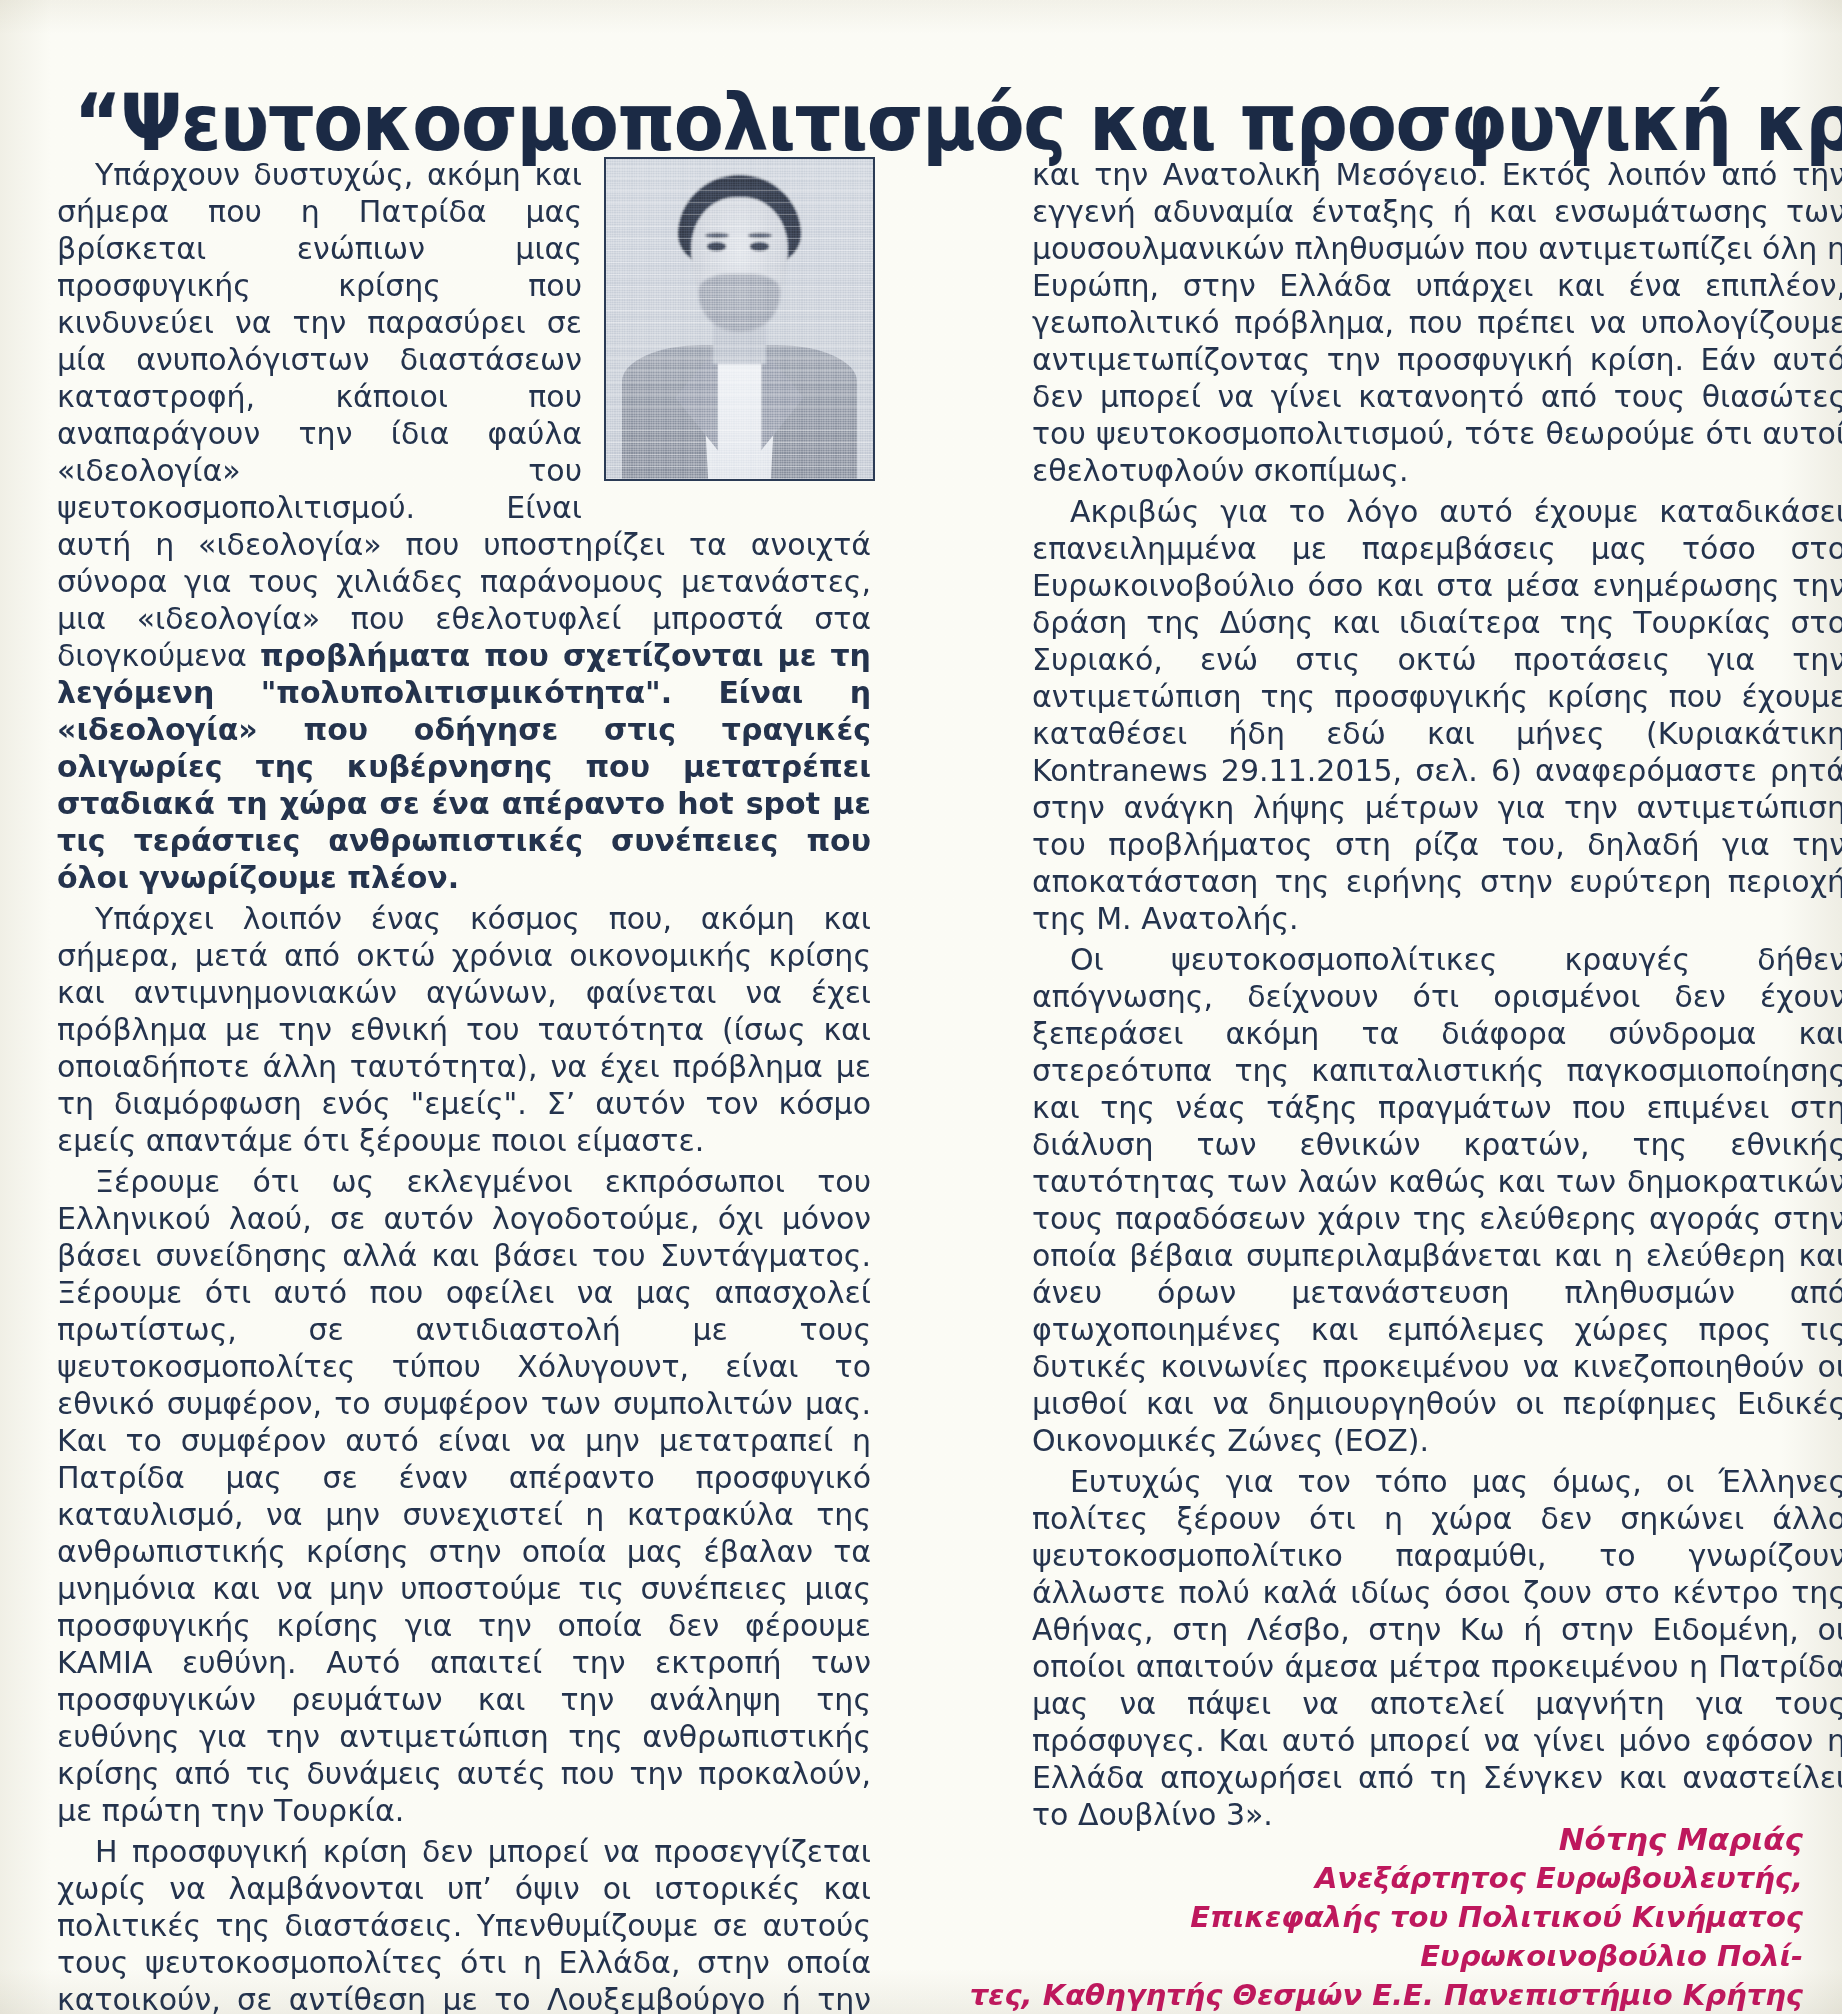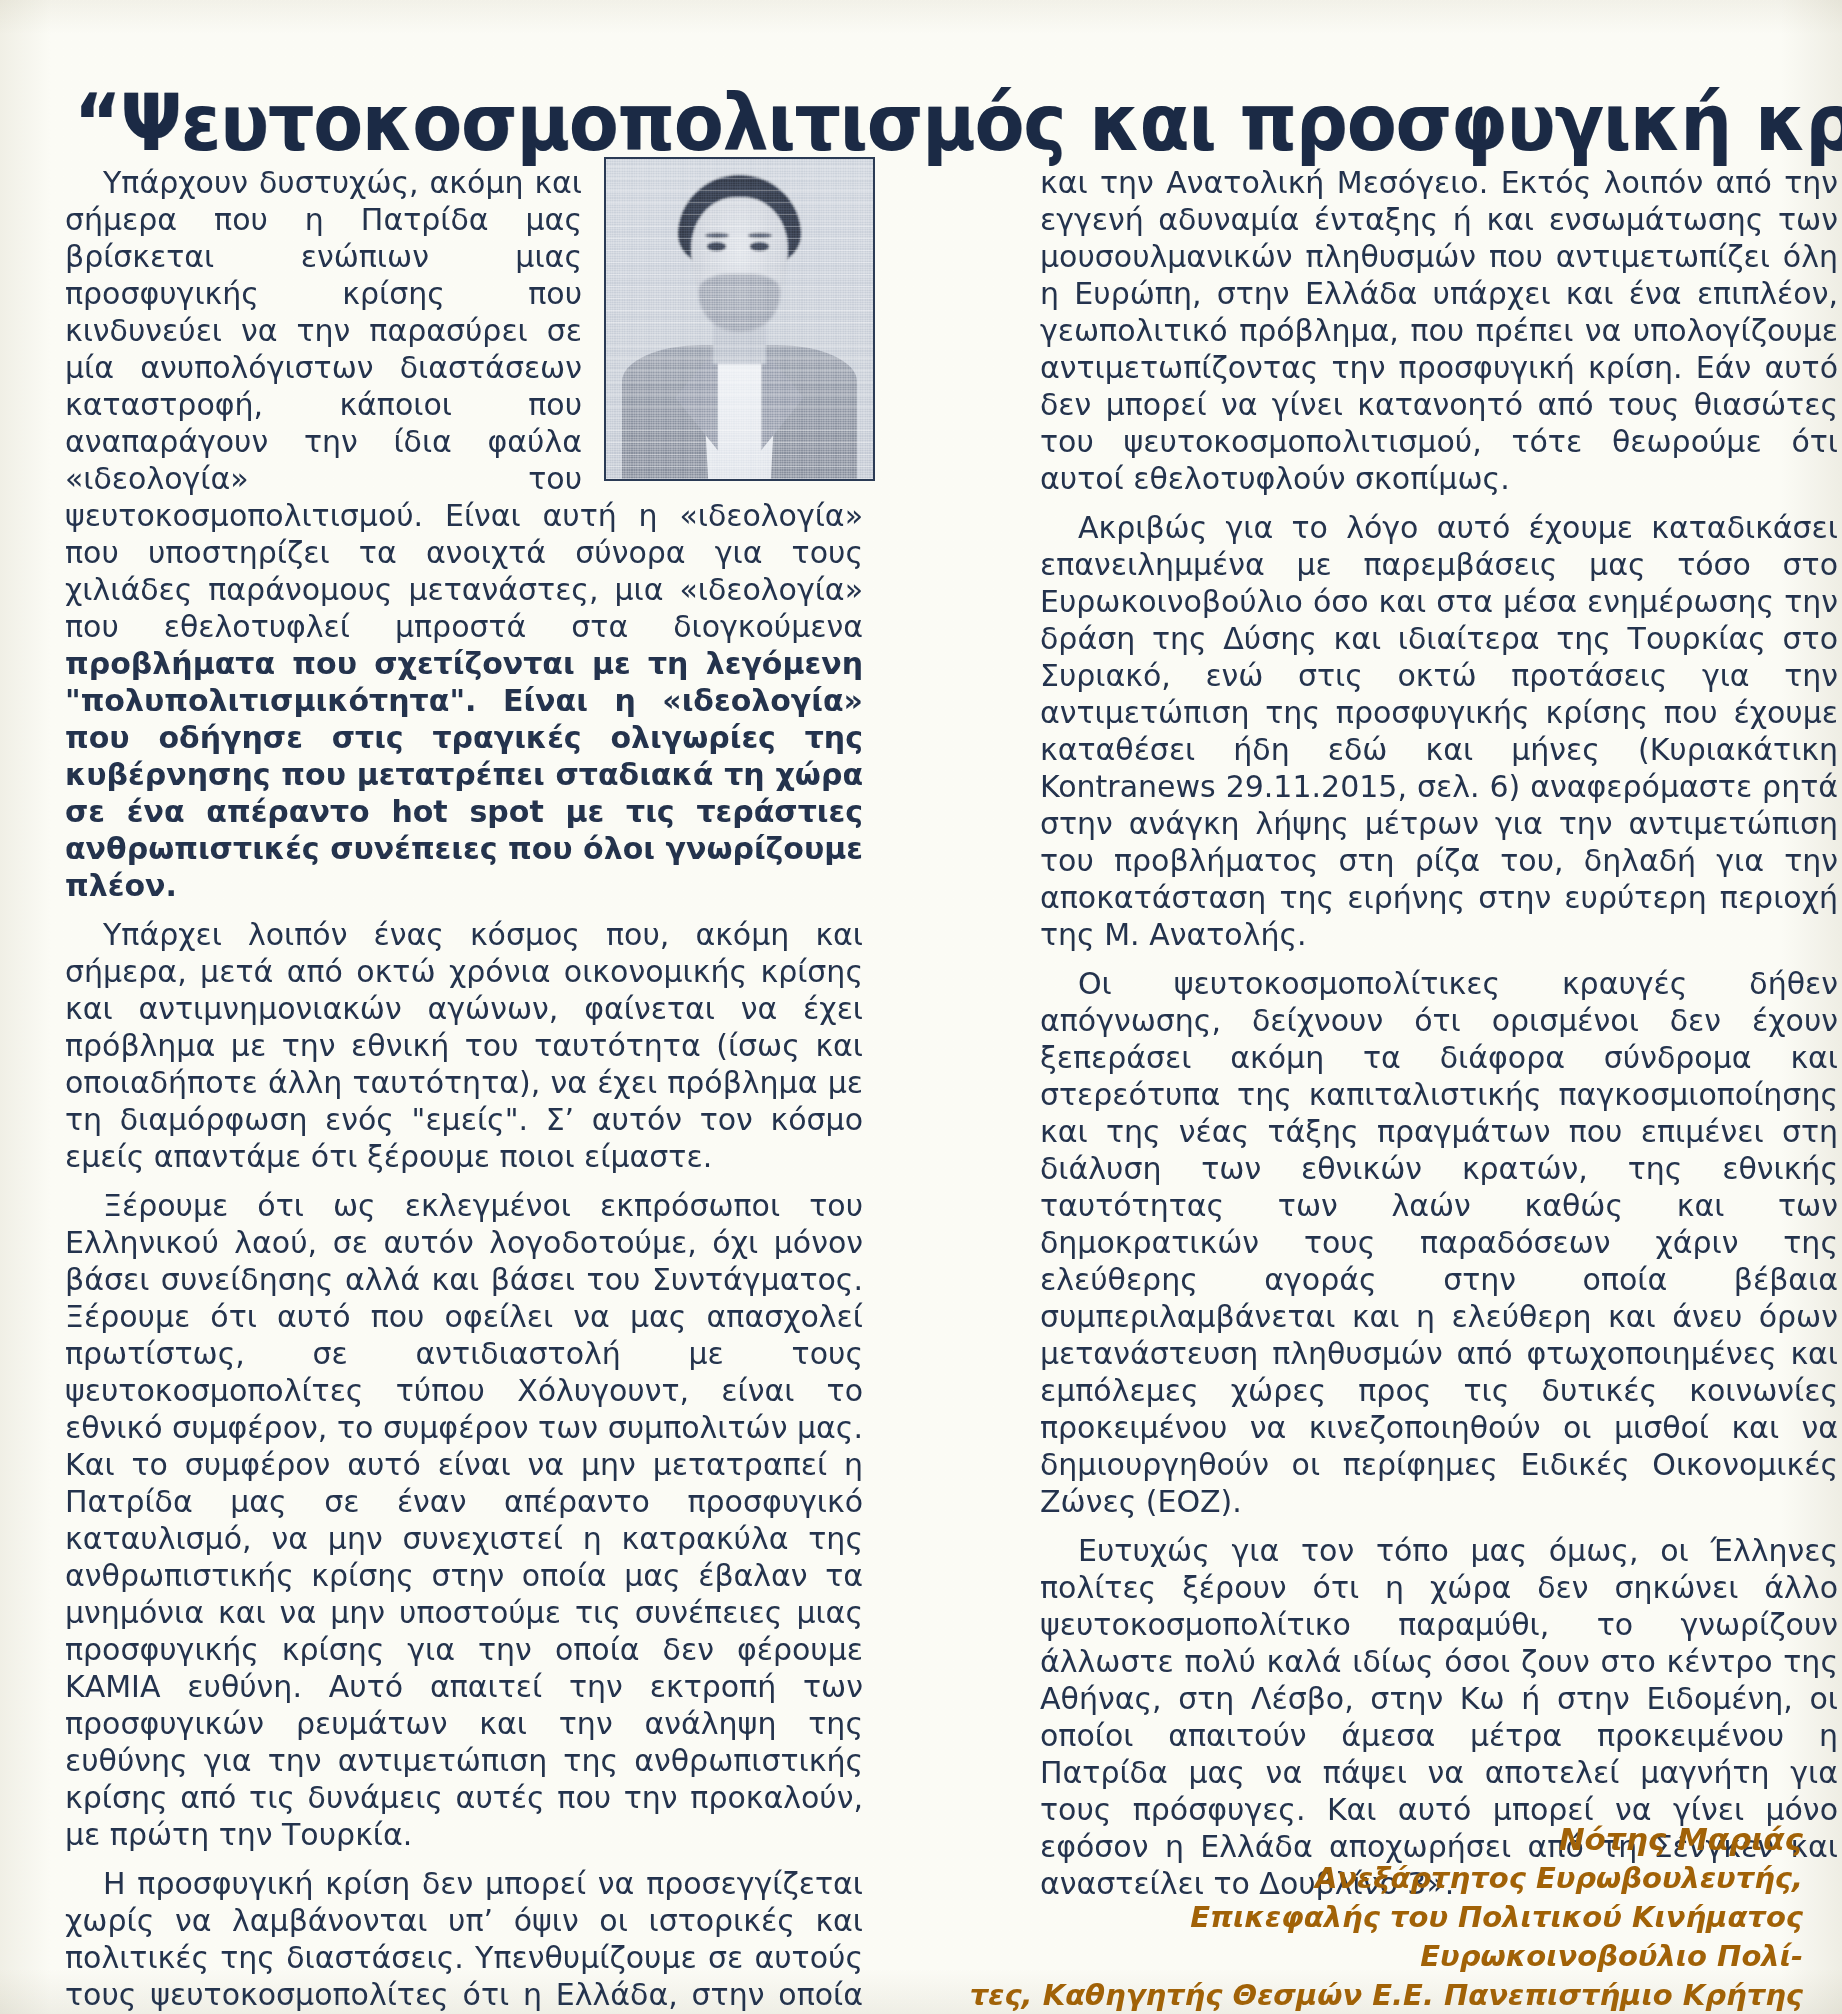--- a/index.html
+++ b/index.html
@@ -65,21 +65,21 @@
     text-align: justify;
     text-justify: inter-word;
     color: #24334d;
     font-family: "DejaVu Sans", sans-serif;
   }
 
   #col-left  { left: 0px;    height: 1789px; }
   #col-right { left: 975px; height: 1789px; }
 
   .para {
-    margin: 12px;
+    margin: 4px;
     text-indent: 38px;
     text-align: justify;
     hyphens: manual;
   }
   .emph-bold { font-weight: 700; }
 
   
   #photo-wrap {
     float: right;
     width: 271px;
@@ -201,21 +201,21 @@
   #signature {
     position: absolute;
     left: 925px;
     top: 1820px;
     width: 878px;
     text-align: right;
     font-style: italic;
     font-weight: 700;
     font-size: 29px;
     line-height: 39px;
-    color: #a16207;
+    color: #be185d;
     font-family: "DejaVu Sans", sans-serif;
   }
   #sig-name { font-size: 31px; }
   #sig-role1, #sig-role2 { font-weight: 700; font-style: italic; }
 </style>
 </head>
 <body>
 
 <div id="page">
 

